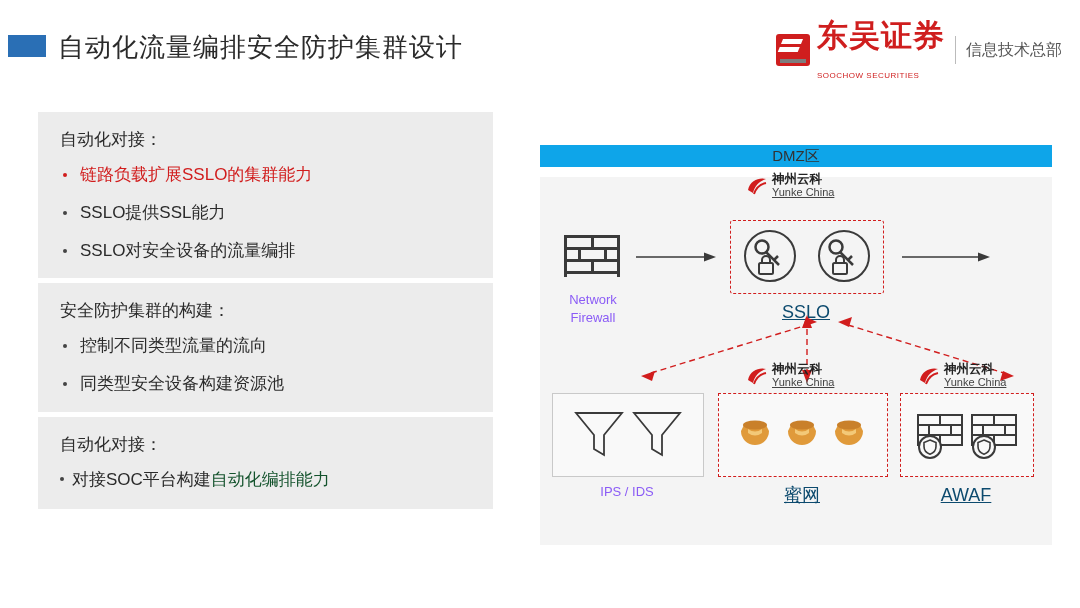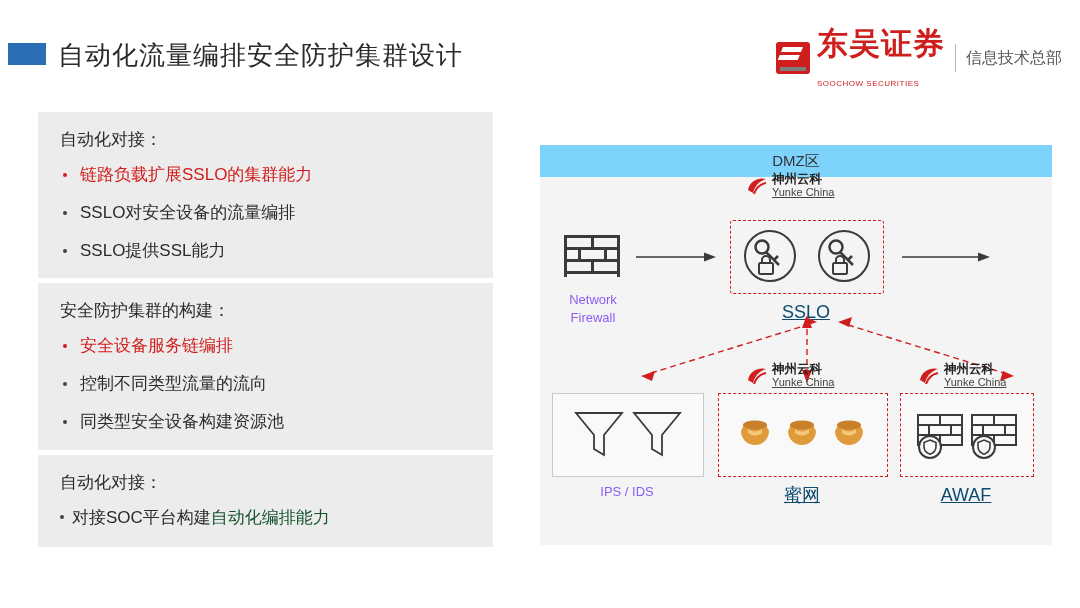--- a/index.html
+++ b/index.html
@@ -12,21 +12,21 @@
     height: 608px;
     position: relative;
     font-family: "Liberation Sans", sans-serif;
     color: #333;
     overflow: hidden;
   }
 
   
   .header {
     position: absolute;
-    left: 0; top: 16px;
+    left: 0; top: 8px;
     width: 1080px; height: 80px;
   }
   .header-accent {
     position: absolute;
     left: 8px; top: 27px;
     width: 38px; height: 22px;
     background: #2a6fb5;
   }
   .header-title {
     position: absolute;
@@ -144,22 +144,22 @@
 
   
   .diagram {
     position: absolute;
     left: 540px; top: 145px;
     width: 512px; height: 400px;
   }
   .dmz-header {
     position: absolute;
     left: 0; top: 0;
-    width: 512px; height: 32px;
-    background: #7dd3fc;
+    width: 512px; height: 22px;
+    background: #0ea5e9;
     display: flex;
     align-items: center;
     justify-content: center;
     font-size: 15px;
     color: #333;
   }
   .dmz-body {
     position: absolute;
     left: 0; top: 32px;
     width: 512px; height: 368px;
@@ -264,35 +264,31 @@
 
   <div class="block">
     <div class="block-title">自动化对接：</div>
 
     <div class="bullet-row">
       <div class="dot red"></div>
       <div class="bullet-text red">链路负载扩展SSLO的集群能力</div>
     </div>
     <div class="bullet-row">
       <div class="dot"></div>
-      <div class="bullet-text">SSLO对安全设备的流量编排</div>
+      <div class="bullet-text">SSLO提供SSL能力</div>
     </div>
     <div class="bullet-row">
       <div class="dot"></div>
-      <div class="bullet-text">SSLO提供SSL能力</div>
+      <div class="bullet-text">SSLO对安全设备的流量编排</div>
     </div>
   </div>
 
   <div class="block">
     <div class="block-title">安全防护集群的构建：</div>
 
-    <div class="bullet-row">
-      <div class="dot red"></div>
-      <div class="bullet-text red">安全设备服务链编排</div>
-    </div>
     <div class="bullet-row">
       <div class="dot"></div>
       <div class="bullet-text">控制不同类型流量的流向</div>
     </div>
     <div class="bullet-row">
       <div class="dot"></div>
       <div class="bullet-text">同类型安全设备构建资源池</div>
     </div>
   </div>
 

